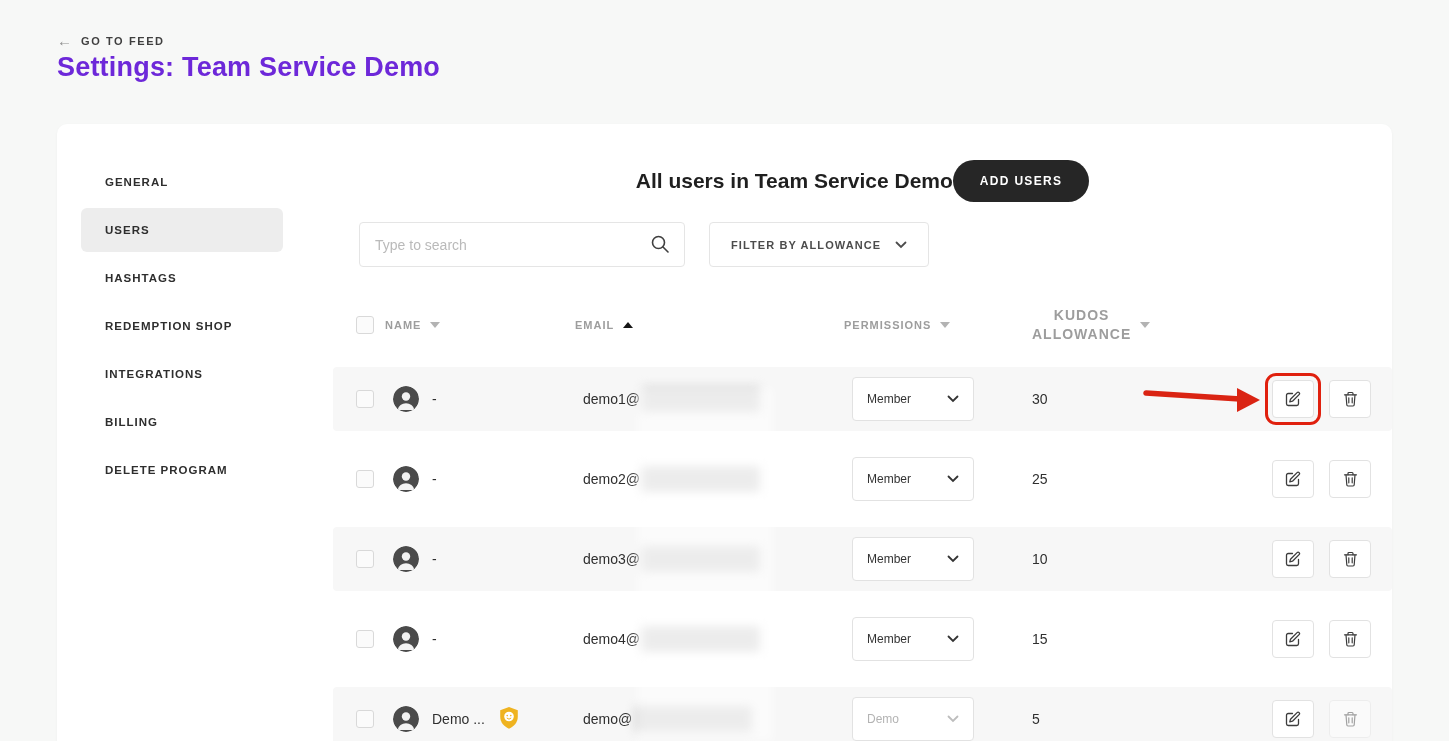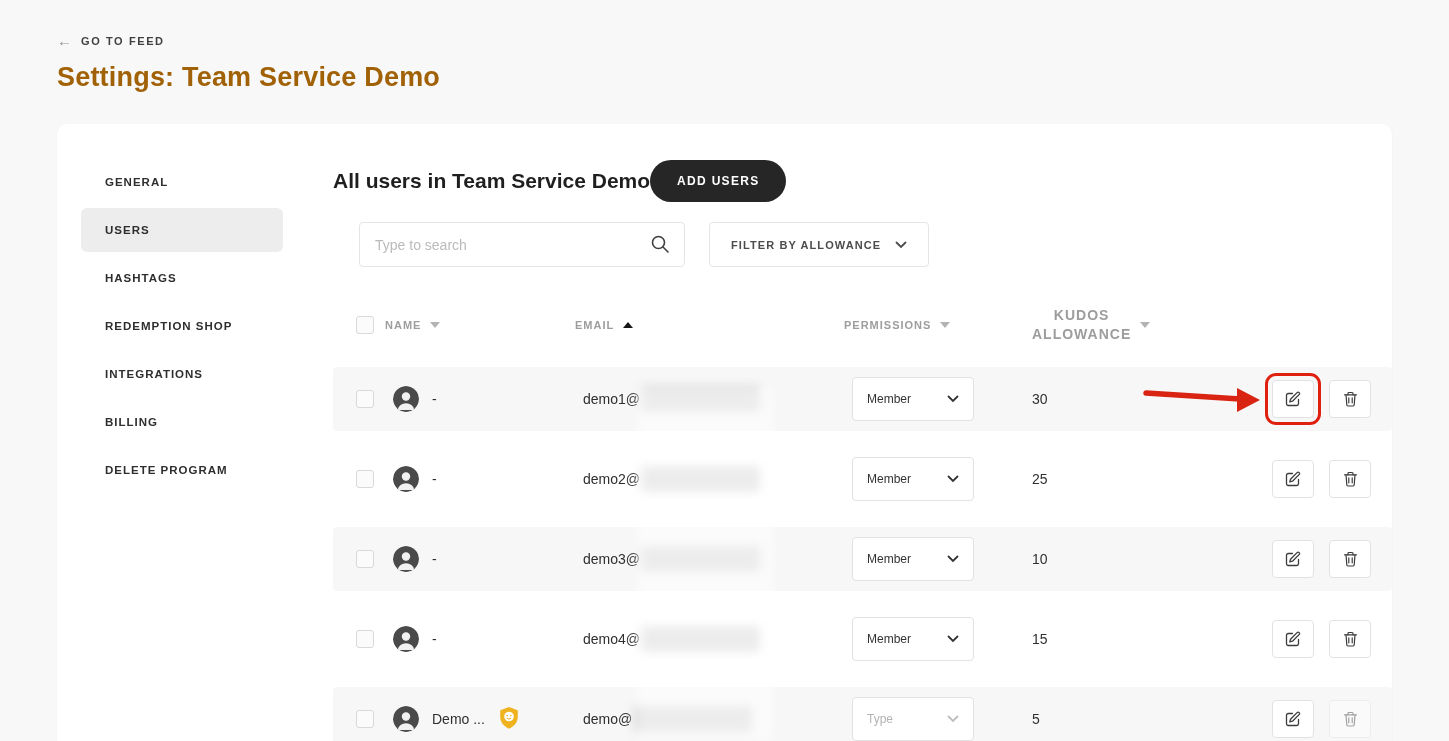--- a/index.html
+++ b/index.html
@@ -10,41 +10,41 @@
     position: relative;
     overflow: hidden;
     color: #2f2f2f;
   }
 
   
   .top { padding: 32px 0 0 57px; }
   .back { display: inline-flex; align-items: center; gap: 9px; cursor: pointer; }
   .back-arrow { color: #8f8f8f; font-size: 15px; line-height: 1; }
   .back-label { font-size: 11px; font-weight: bold; letter-spacing: 1.6px; color: #3f3f3f; }
-  .title { margin-top: 12px; font-size: 27px; font-weight: bold; color: #a16207; letter-spacing: 0.2px; }
+  .title { margin-top: 2px; font-size: 27px; font-weight: bold; color: #6d28d9; letter-spacing: 0.2px; }
 
   
   .card {
     position: absolute; left: 57px; top: 124px; width: 1335px; height: 660px;
     background: #fff; border-radius: 10px; display: flex; padding-top: 36px;
     box-shadow: 0 1px 3px rgba(0,0,0,0.04);
   }
 
   
   .sidebar { width: 202px; margin-left: 24px; margin-right: 50px; flex-shrink: 0; }
   .nav-item {
     height: 44px; display: flex; align-items: center; padding: 0 24px;
     font-size: 11.5px; font-weight: bold; letter-spacing: 1px; color: #2e2e2e;
     border-radius: 6px; margin-bottom: 4px; cursor: pointer; white-space: nowrap;
   }
   .nav-item.active { background: #ededed; }
 
   
   .main { flex: 1; min-width: 0; position: relative; }
-  .head-row { display: flex; justify-content: flex-start; align-items: center; height: 42px; margin-bottom: 20px; }
+  .head-row { display: flex; justify-content: center; align-items: center; height: 42px; margin-bottom: 20px; }
   .heading { font-size: 21px; font-weight: bold; color: #1f1f1f; }
   .add-users {
     height: 42px; padding: 12px 27px; background: #262626; color: #fff; border: none;
     border-radius: 21px; font-size: 12px; font-weight: bold; letter-spacing: 1.3px;
     font-family: inherit; cursor: pointer;
   }
 
   .controls { display: flex; align-items: center; gap: 24px; }
   .search { position: relative; width: 326px; margin-left: 26px; }
   .search input {
@@ -372,21 +372,21 @@
                 <circle cx="12.8" cy="9.6" r="0.8" fill="#efb320"></circle>
                 <path d="M8.8 12a3 3 0 0 0 4.4 0" stroke="#efb320" stroke-width="1" fill="none"></path>
               </svg>
           </span>
         </span>
         <span class="email">
           <span>demo@</span>
           <span class="redacted"></span>
         </span>
         <button class="perm disabled">
-          <span>Type</span>
+          <span>Demo</span>
           <svg class="chev" width="12" height="8" viewBox="0 0 12 8" fill="none">
               <path d="M1.5 1.5L6 6l4.5-4.5" stroke="#333" stroke-width="1.8" stroke-linecap="round"></path>
             </svg>
         </button>
         <span class="kudos">5</span>
         <span class="actions">
           <button class="iconbtn">
             <svg width="16" height="16" viewBox="0 0 16 16" fill="none" stroke="#3c3c3c" stroke-width="1.3" stroke-linecap="round" stroke-linejoin="round">
                 <path d="M7.5 2.5H3.2c-.9 0-1.7.8-1.7 1.7v8.6c0 .9.8 1.7 1.7 1.7h8.6c.9 0 1.7-.8 1.7-1.7V8.5"></path>
                 <path d="M12.1 1.6a1.4 1.4 0 0 1 2 2l-6.6 6.6-2.7.7.7-2.7z"></path>

